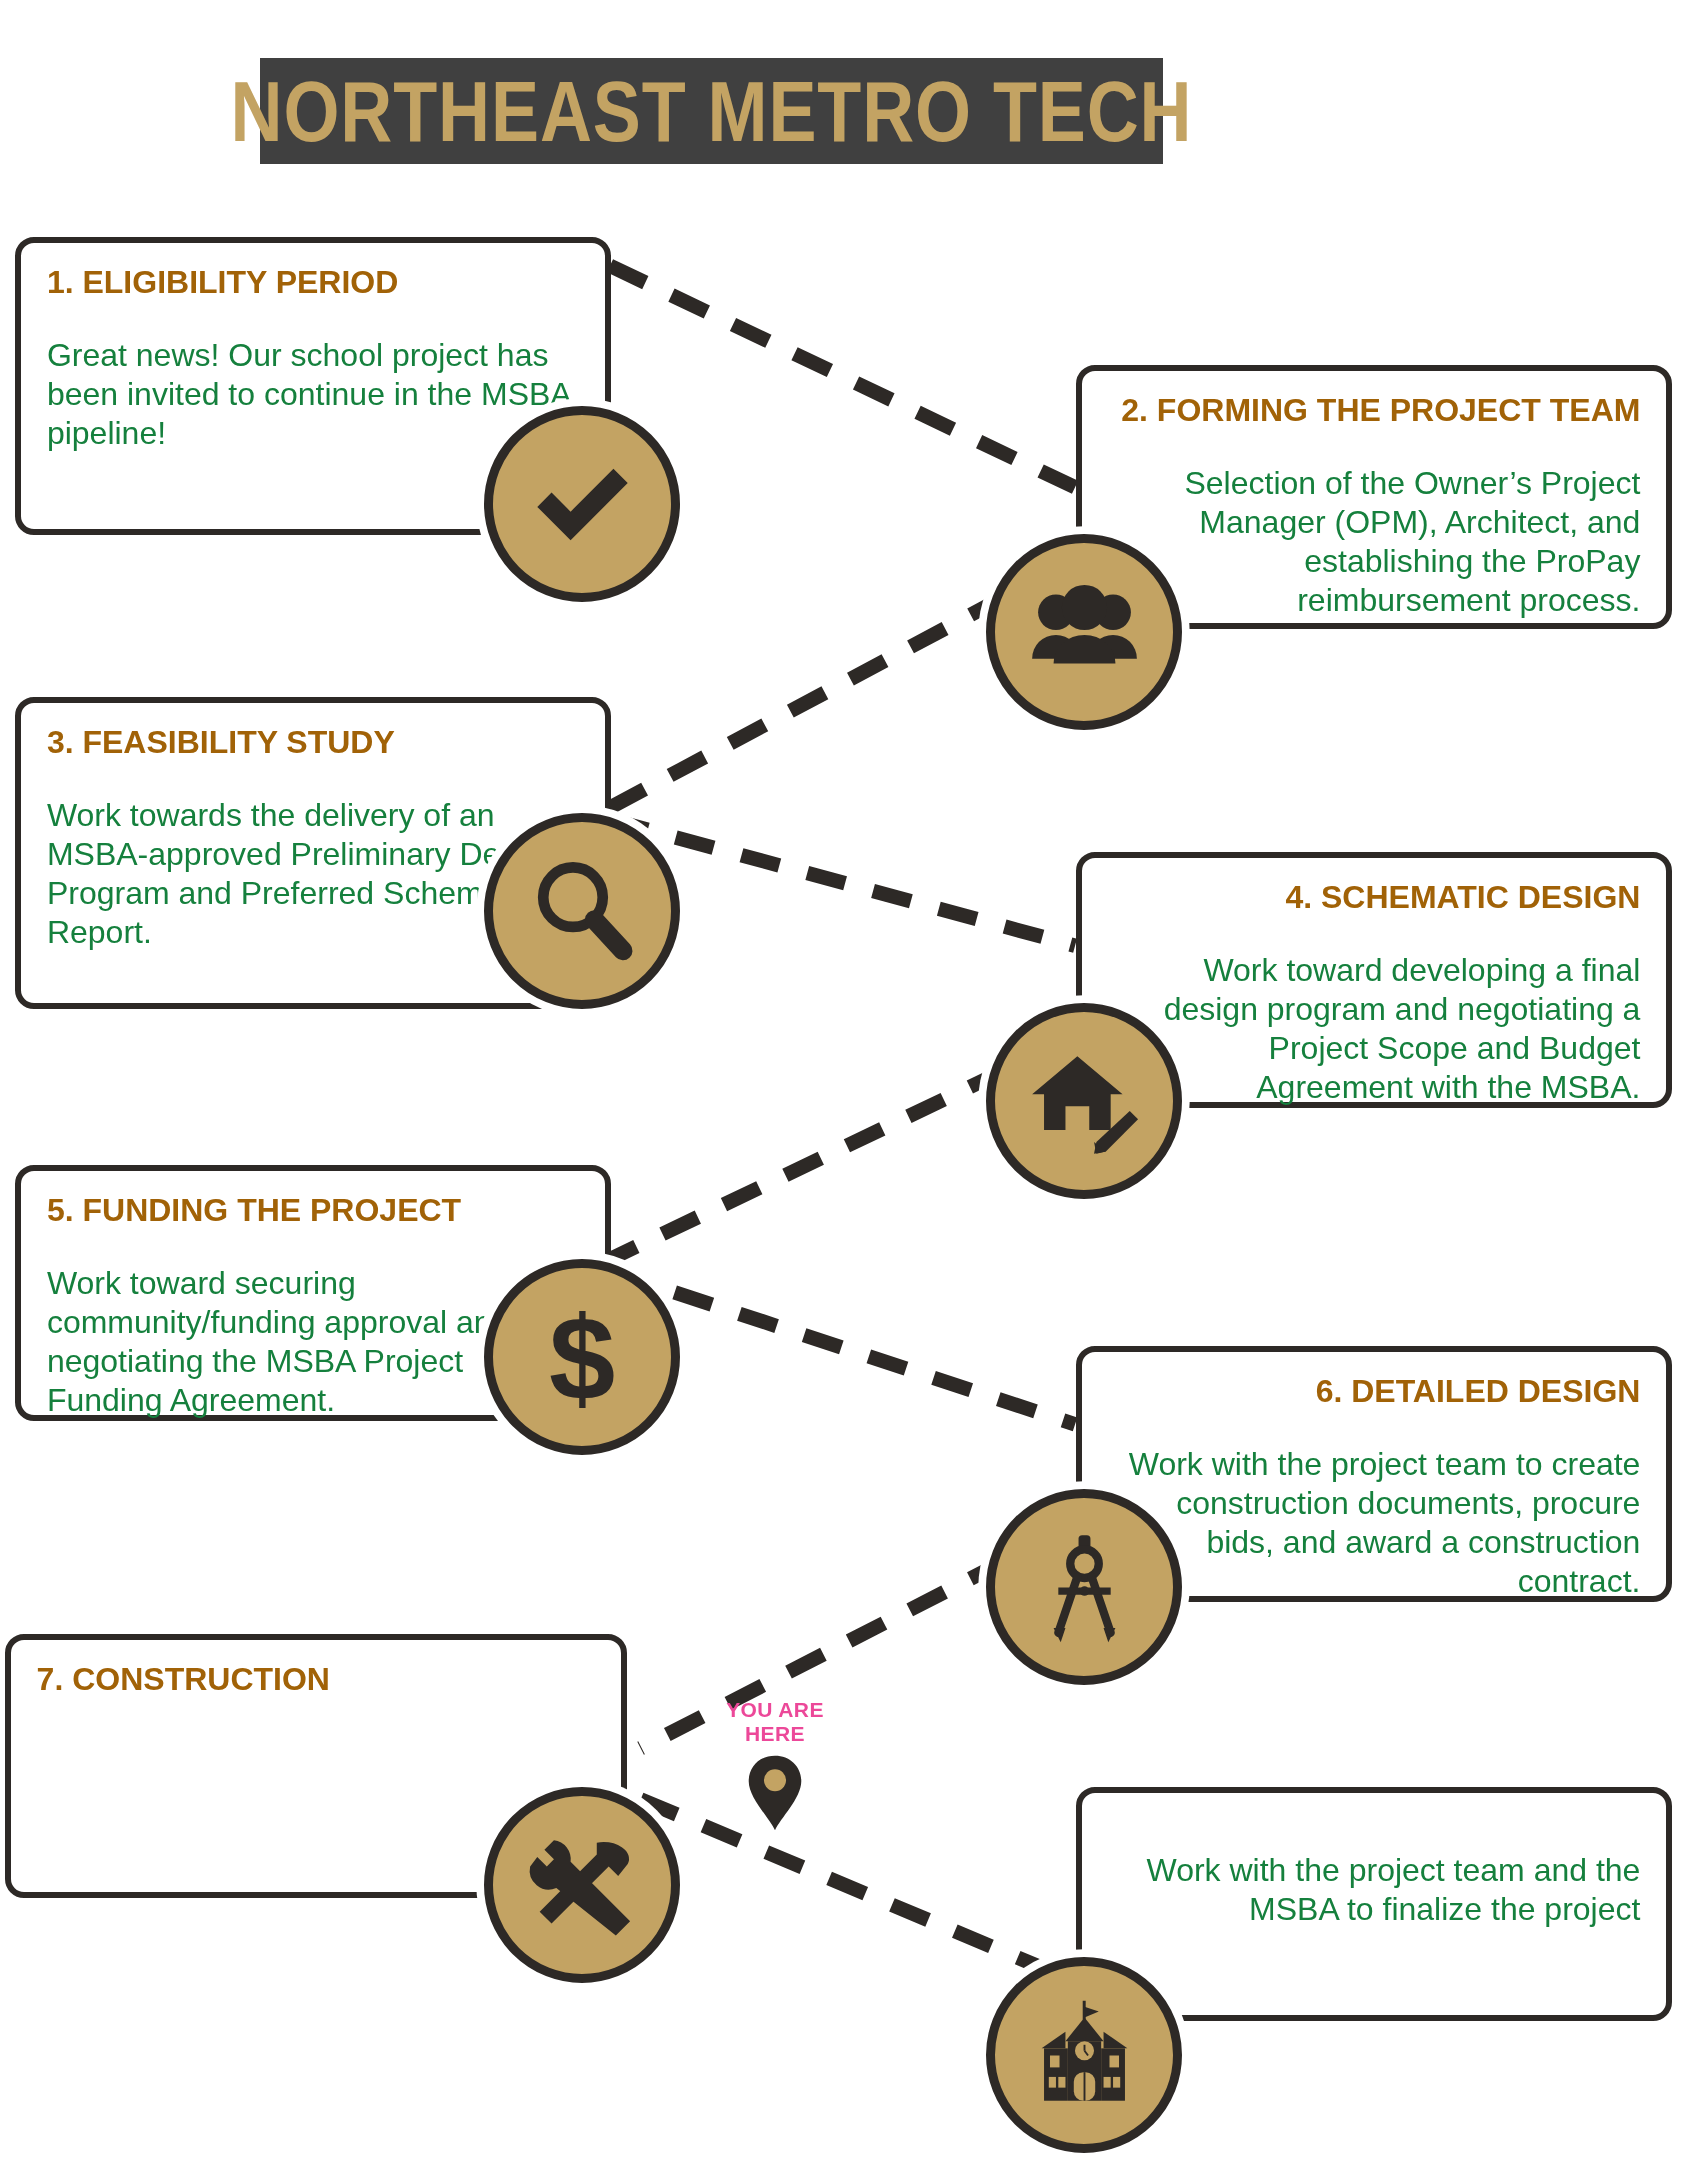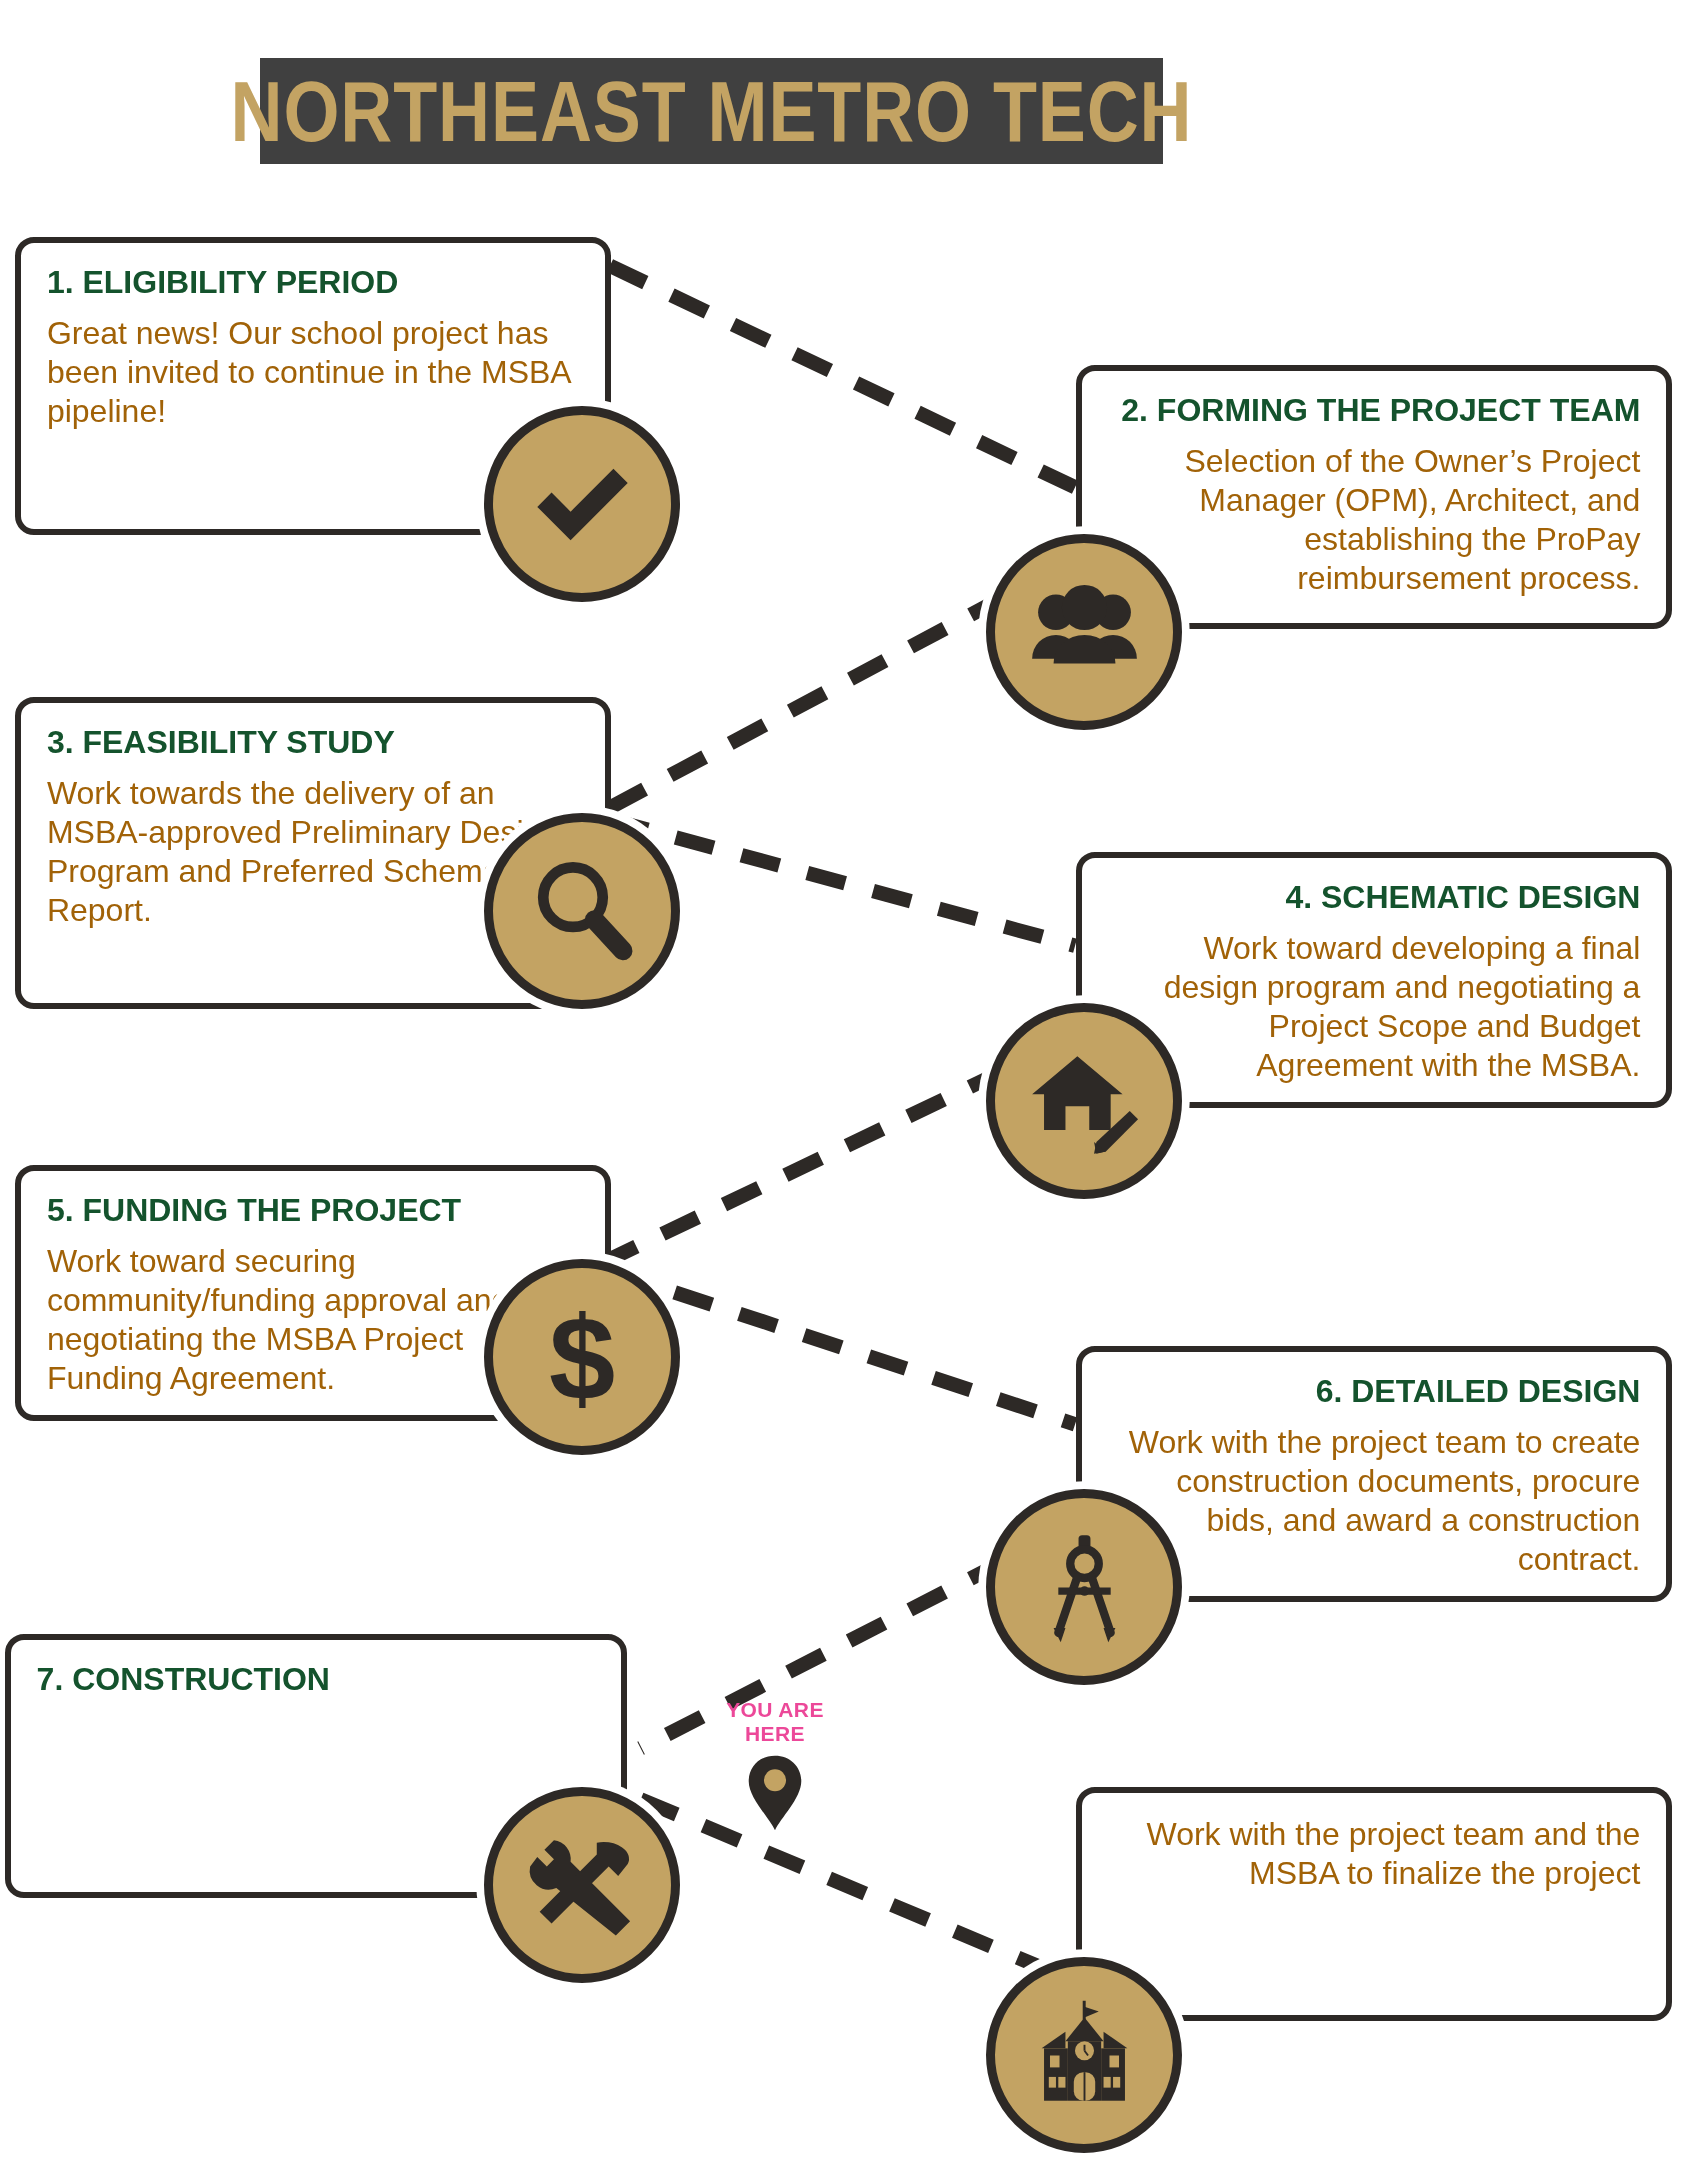--- a/index.html
+++ b/index.html
@@ -51,31 +51,32 @@
   
   .step-box {
     position: absolute;
     background: #ffffff;
     border: 6px solid #2d2926;
     border-radius: 19px;
     z-index: 3;
     padding: 22px 25.6px 25.6px 25.6px;
   }
   .step-title {
-    color: #14532d;
+    color: #a16207;
     font-size: 32px;
     font-weight: bold;
     line-height: 1.1;
     margin-bottom: 13.6px;
     white-space: nowrap;
   }
   .step-body {
-    color: #a16207;
+    color: #15803d;
     font-size: 32px;
     line-height: 1.22;
+    margin-top: 36px;
   }
   .align-right .step-title,
   .align-right .step-body { text-align: right; }
 
   
   #box-1 { left: 15.3px;   top: 237px;  width: 596px;  height: 298px; }
   #box-2 { left: 1076px; top: 365px;  width: 596px;  height: 264px; }
   #box-3 { left: 15.3px;   top: 697px;  width: 596px;  height: 312px; }
   #box-4 { left: 1076px; top: 852px; width: 596px;  height: 256px; }
   #box-5 { left: 15.3px;   top: 1165px; width: 596px;  height: 256px; }

